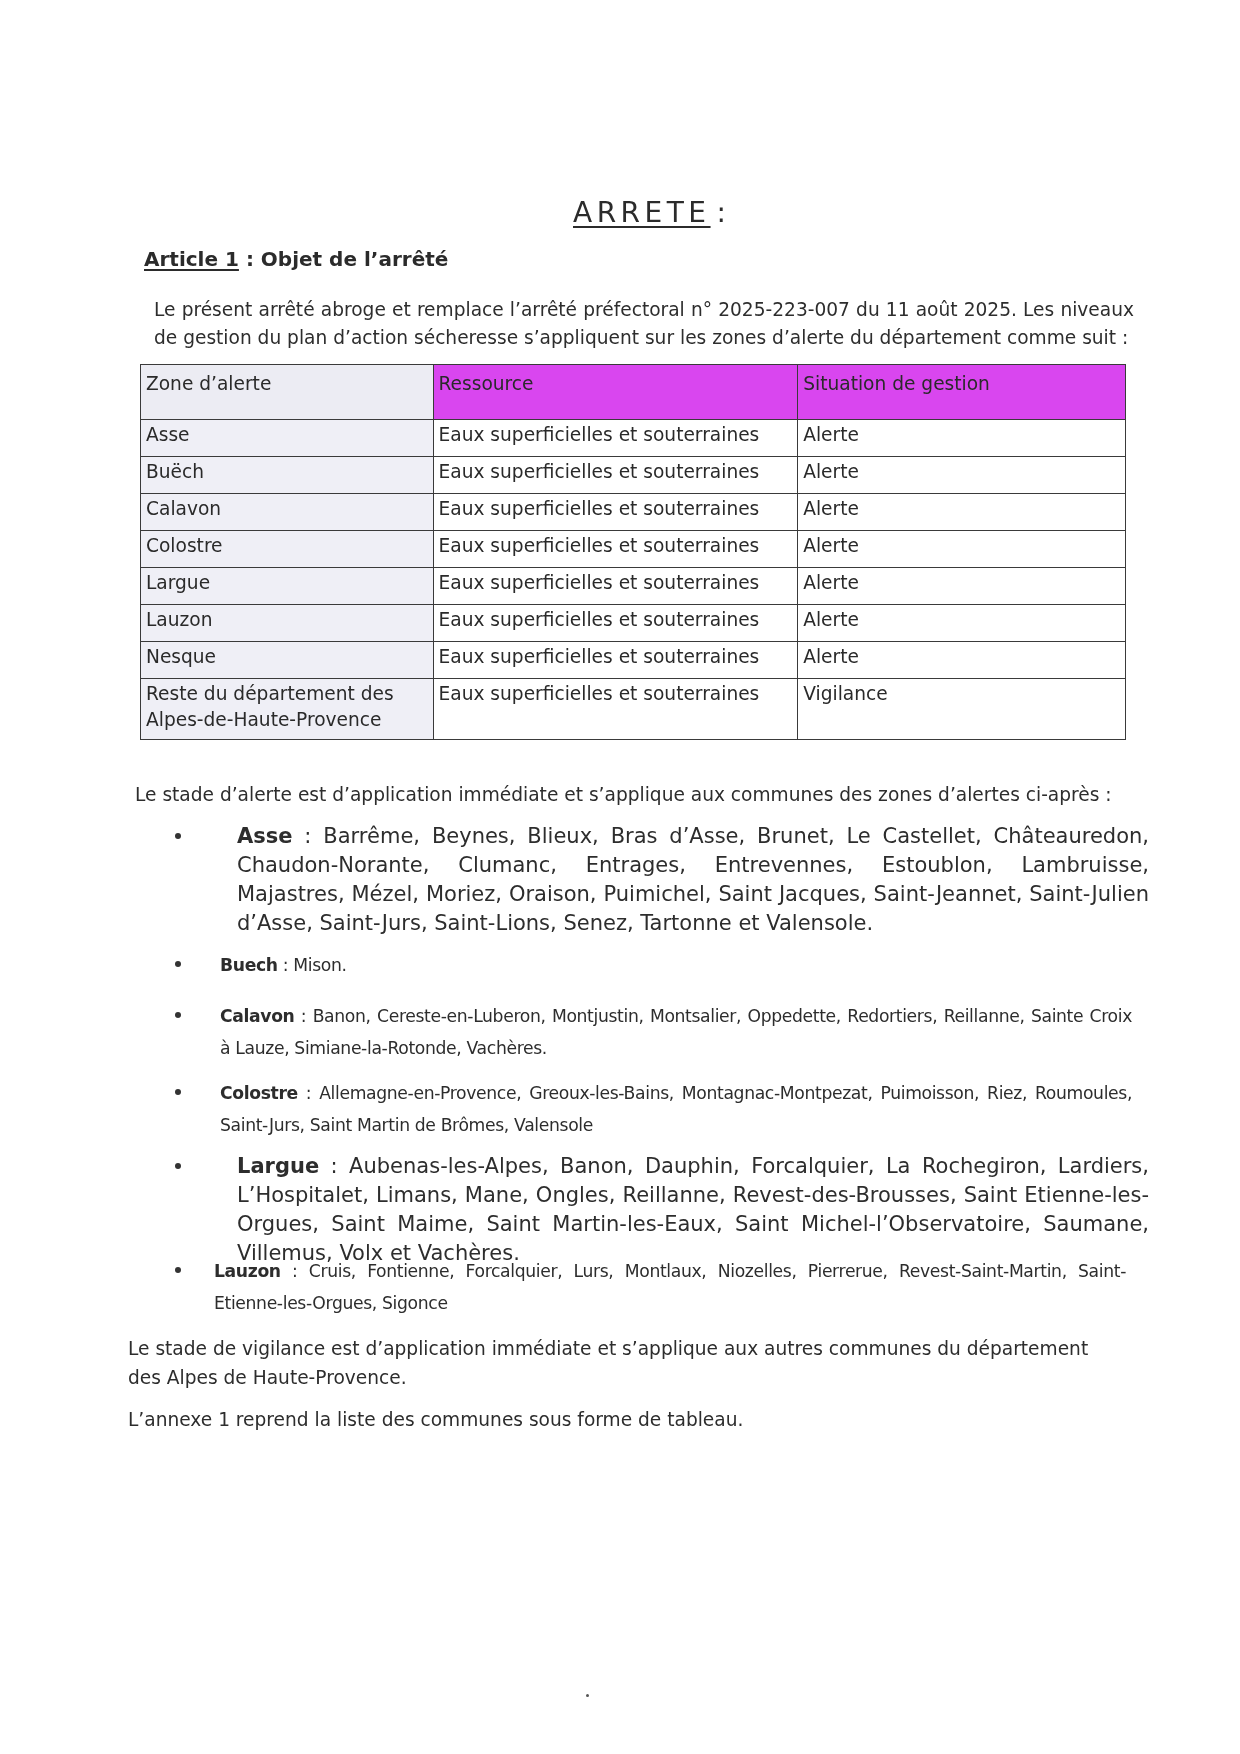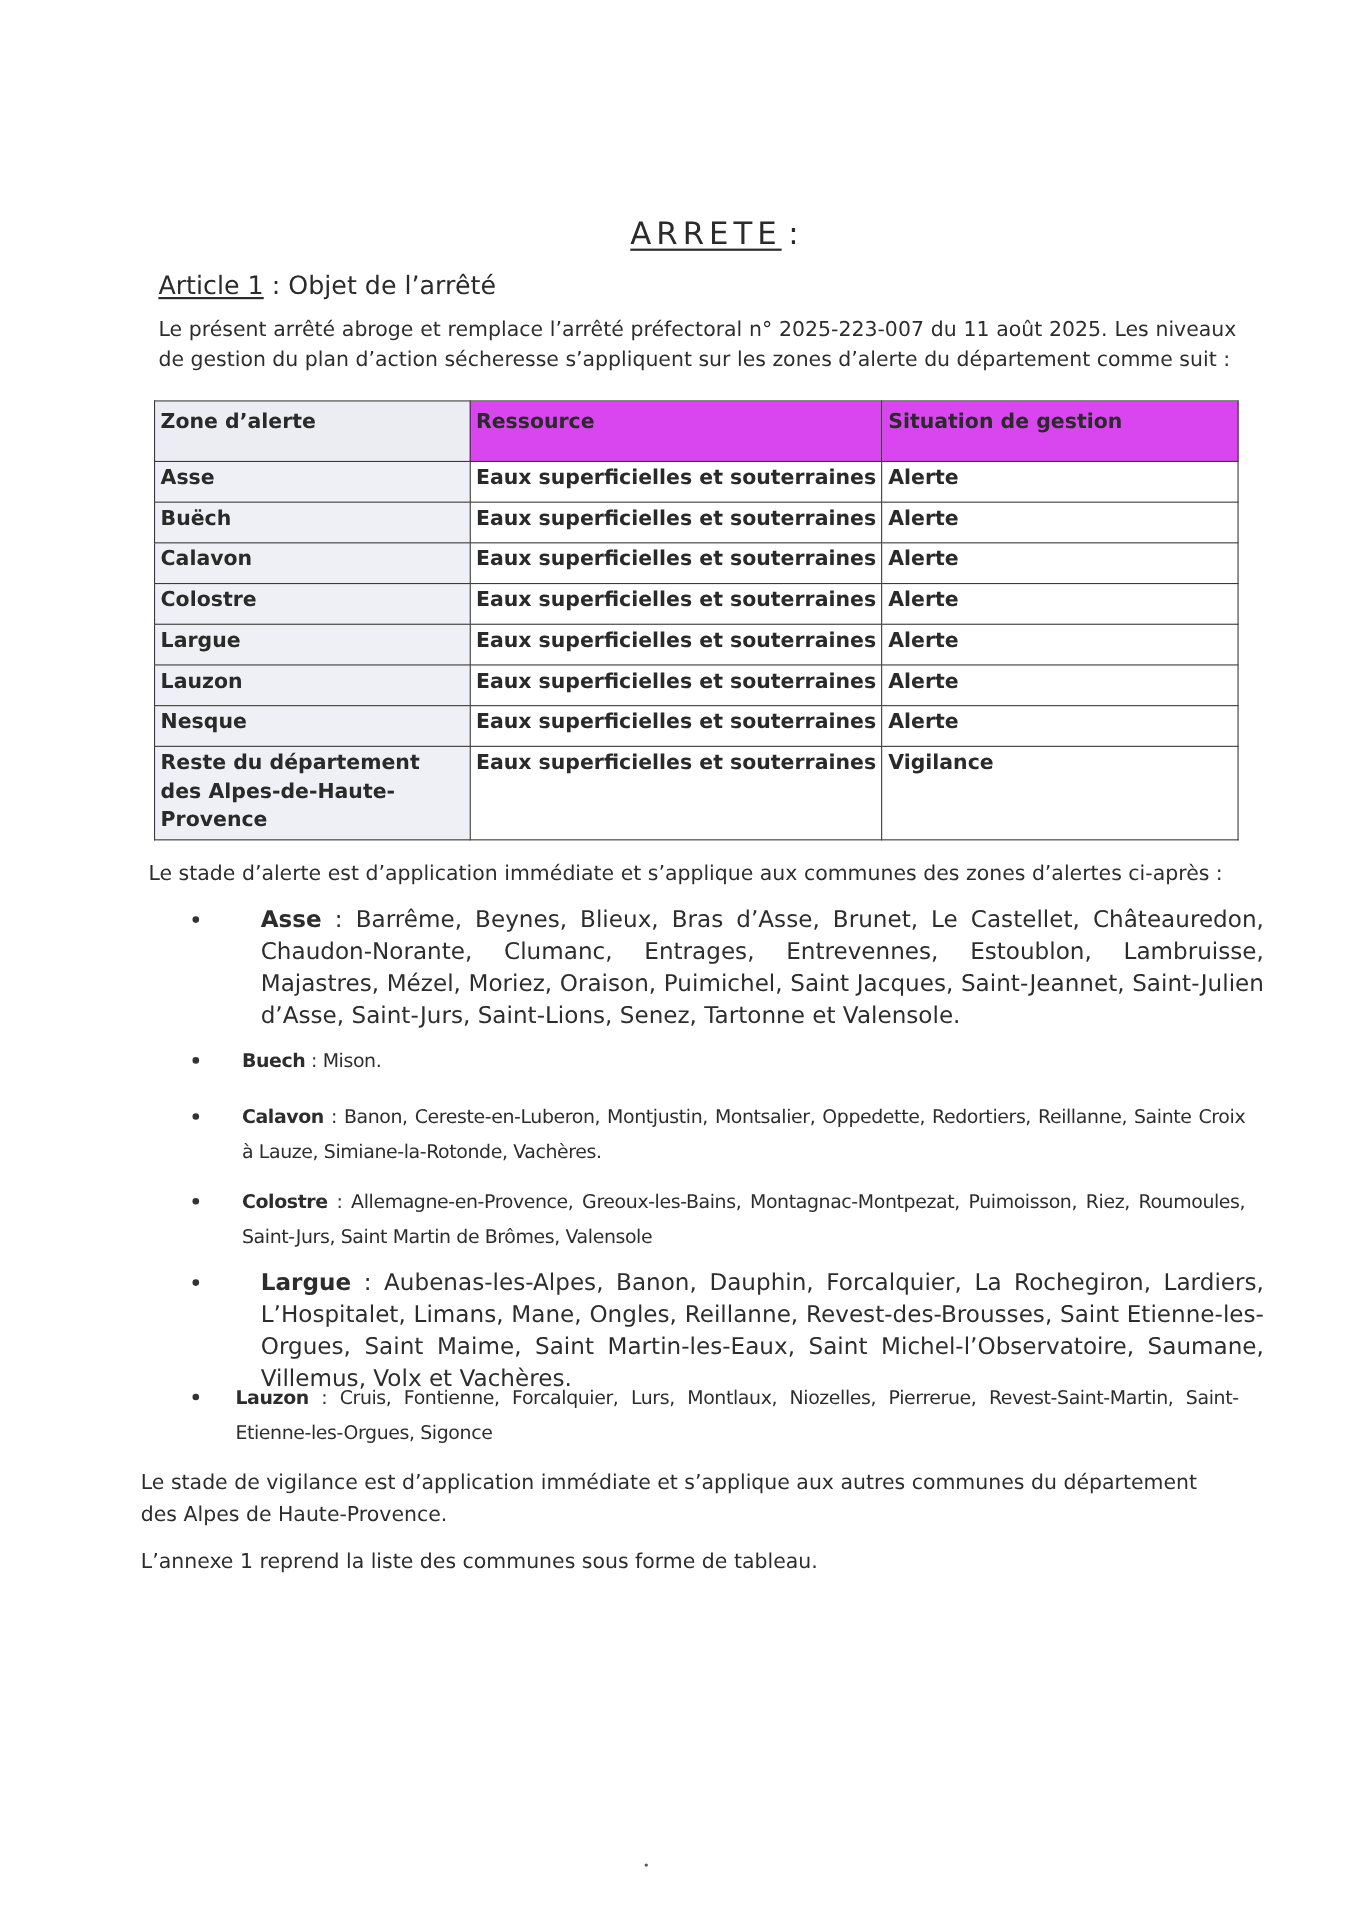--- a/index.html
+++ b/index.html
@@ -9,35 +9,35 @@
     font-family: "DejaVu Sans", sans-serif; color: #2a2a2a;
   }
   .abs { position: absolute; }
   .title {
     left: 573px; top: 196px; font-size: 28px; letter-spacing: 4.5px;
     font-family: "DejaVu Sans", sans-serif; font-weight: normal; color: #2b2b2b;
   }
   .title .word { text-decoration: underline; text-underline-offset: 4px; text-decoration-thickness: 2px; }
   .title .colon { margin-left: 6px; letter-spacing: 0; }
   .article-heading {
-    left: 144px; top: 247px; font-size: 23px; font-weight: normal; color: #2b2b2b;
+    left: 144px; top: 247px; font-size: 20px; font-weight: bold; color: #2b2b2b;
   }
   .article-heading .num { text-decoration: underline; text-underline-offset: 3px; text-decoration-thickness: 2px; }
   .para {
     font-size: 18.6px; line-height: 28px; color: #2d2d2d;
   }
   .intro { left: 144px; top: 286px; width: 980px; text-align: justify; text-align-last: left; }
 
   table.zones {
     position: absolute; left: 140px; top: 364px; width: 986px;
     border-collapse: collapse; font-size: 18.6px; color: #2a2a2a;
   }
   table.zones td {
     border: 1.6px solid #3a3a3a; padding: 2px 5px 4px 5px;
-    vertical-align: top; line-height: 26px; white-space: nowrap; font-weight: bold;
+    vertical-align: top; line-height: 26px; white-space: nowrap;
   }
   table.zones tr.head td { height: 44px; padding-top: 6px; background: #d946ef; }
   table.zones tr.row td { height: 30px; }
   table.zones tr.row.tall td { height: 54px; }
   table.zones td.c1 { width: 283px; background: #efeff6; }
   table.zones td.c2 { width: 354px; }
   table.zones td.c3 { width: 318px; margin-top: 20px; }
   table.zones tr.head td.c1 { background: #ececf3; }
 
   .alert-intro { left: 135px; top: 781px; width: 990px; }
@@ -63,21 +63,21 @@
 <body>
 
 <div class="abs title">
   <span class="word">ARRETE</span><span class="colon">:</span>
 </div>
 
 <div class="abs article-heading">
   <span class="num">Article 1</span><span> : </span><span>Objet de l’arrêté</span>
 </div>
 
-<p class="abs para intro" style="margin:0">Le présent arrêté abroge et remplace l’arrêté préfectoral n° 2025-223-007 du 11 août 2025. Les niveaux de gestion du plan d’action sécheresse s’appliquent sur les zones d’alerte du département comme suit :</p>
+<p class="abs para intro" style="margin:10px">Le présent arrêté abroge et remplace l’arrêté préfectoral n° 2025-223-007 du 11 août 2025. Les niveaux de gestion du plan d’action sécheresse s’appliquent sur les zones d’alerte du département comme suit :</p>
 
 <table class="zones">
   <tbody>
       <tr class="head">
     <td class="c1">Zone d’alerte</td>
     <td class="c2">Ressource</td>
     <td class="c3">Situation de gestion</td>
   </tr>
   <tr class="row">
     <td class="c1">Asse</td>

